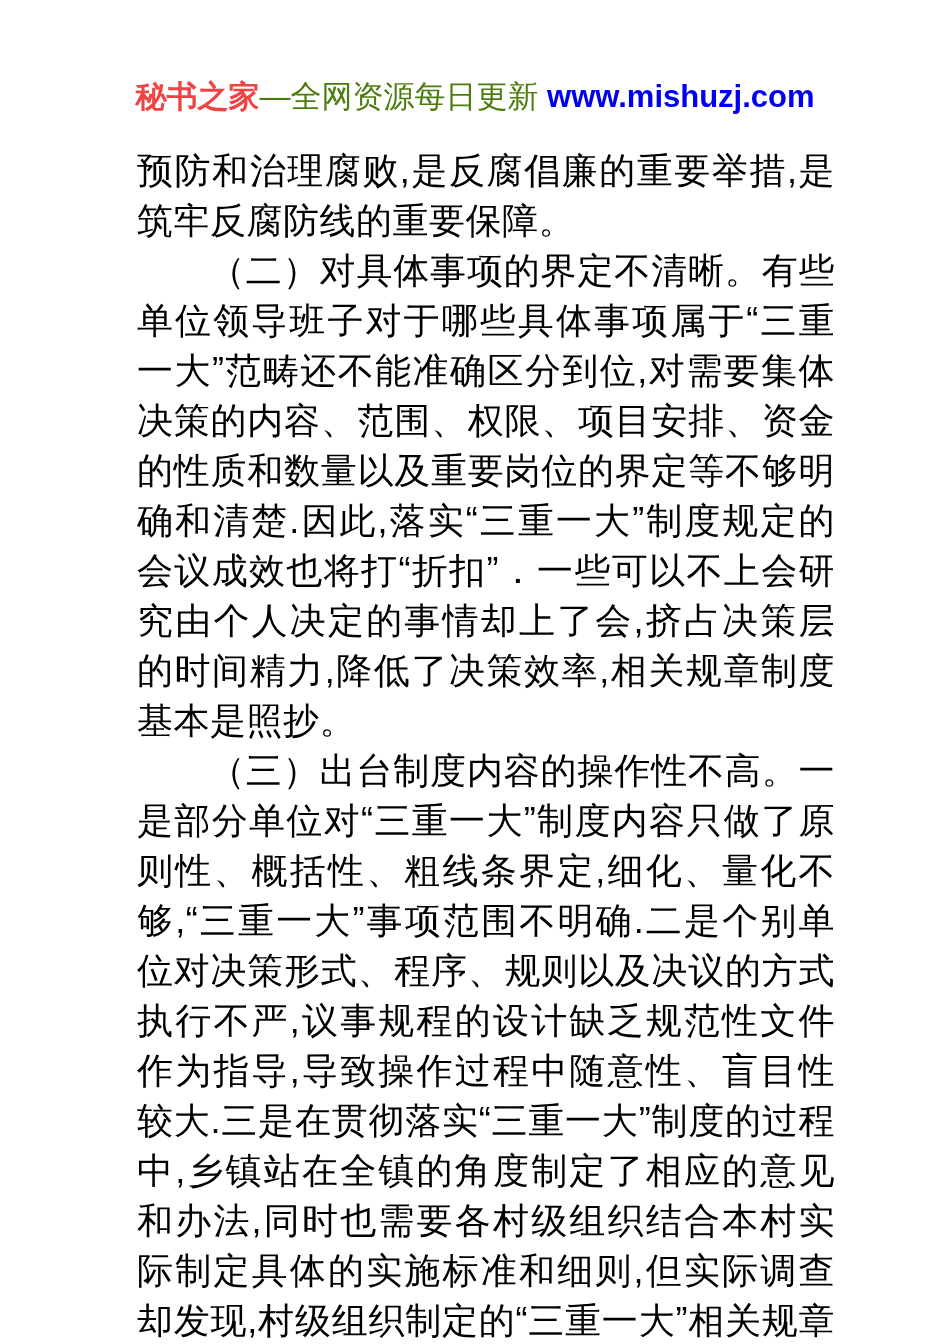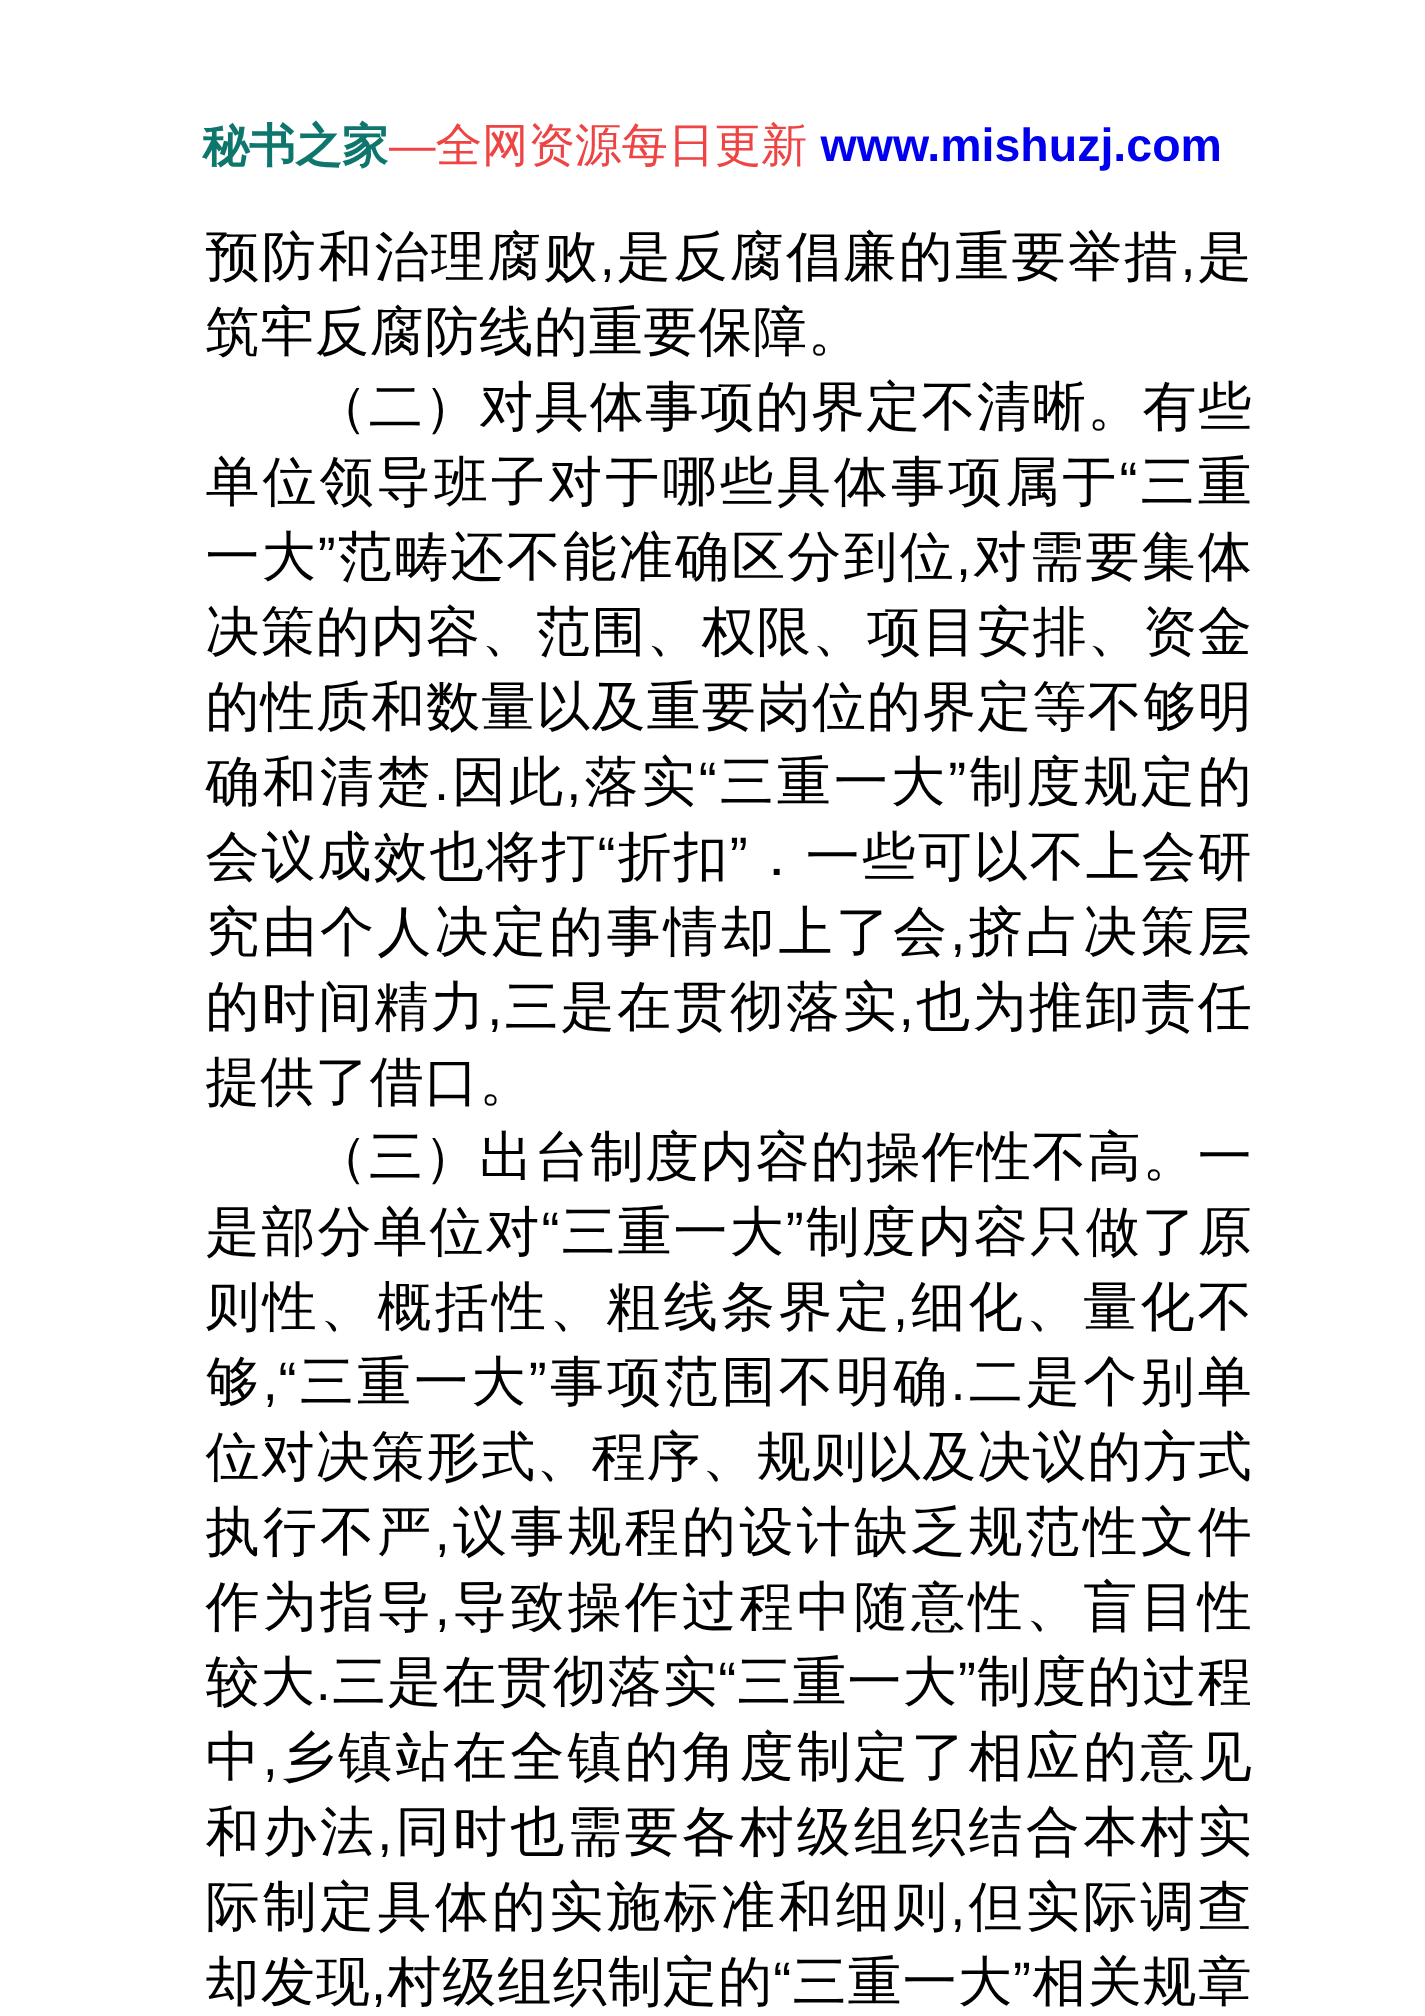--- a/index.html
+++ b/index.html
@@ -21,25 +21,25 @@
     box-sizing: border-box;
     padding-top: 78px;
   }
   .page-header {
     text-align: center;
     font-size: 31px;
     line-height: 38px;
     white-space: nowrap;
   }
   .brand {
-    color: #0f766e;
+    color: #ef4444;
     font-weight: bold;
   }
   .tagline {
-    color: #ef4444;
+    color: #4d7c0f;
     font-weight: normal;
   }
   .site-url {
     color: #0000ee;
     font-weight: bold;
     text-decoration: none;
   }
   .doc-body {
     margin-top: 30px;
     margin-left: 137px;
@@ -63,17 +63,17 @@
 <body>
 
 <div class="page">
 
   <div class="page-header">
     <span class="brand">秘书之家</span><span class="tagline">—全网资源每日更新 </span><a class="site-url">www.mishuzj.com</a>
   </div>
 
   <div class="doc-body">
     <p class="no-indent">预防和治理腐败,是反腐倡廉的重要举措,是筑牢反腐防线的重要保障。</p>
-    <p>（二）对具体事项的界定不清晰。有些单位领导班子对于哪些具体事项属于“三重一大”范畴还不能准确区分到位,对需要集体决策的内容、范围、权限、项目安排、资金的性质和数量以及重要岗位的界定等不够明确和清楚.因此,落实“三重一大”制度规定的会议成效也将打“折扣”．一些可以不上会研究由个人决定的事情却上了会,挤占决策层的时间精力,三是在贯彻落实,也为推卸责任提供了借口。</p>
+    <p>（二）对具体事项的界定不清晰。有些单位领导班子对于哪些具体事项属于“三重一大”范畴还不能准确区分到位,对需要集体决策的内容、范围、权限、项目安排、资金的性质和数量以及重要岗位的界定等不够明确和清楚.因此,落实“三重一大”制度规定的会议成效也将打“折扣”．一些可以不上会研究由个人决定的事情却上了会,挤占决策层的时间精力,降低了决策效率,相关规章制度基本是照抄。</p>
     <p>（三）出台制度内容的操作性不高。一是部分单位对“三重一大”制度内容只做了原则性、概括性、粗线条界定,细化、量化不够,“三重一大”事项范围不明确.二是个别单位对决策形式、程序、规则以及决议的方式执行不严,议事规程的设计缺乏规范性文件作为指导,导致操作过程中随意性、盲目性较大.三是在贯彻落实“三重一大”制度的过程中,乡镇站在全镇的角度制定了相应的意见和办法,同时也需要各村级组织结合本村实际制定具体的实施标准和细则,但实际调查却发现,村级组织制定的“三重一大”相关规章制度基本是照抄、照搬上一级规章制度,缺少结合实际情况制定的本级实施规范,使制度成了“说在嘴上,写在纸上,挂在墙上”的形式化制度。</p>
   </div>
 
 </div>
 
 </body></html>

